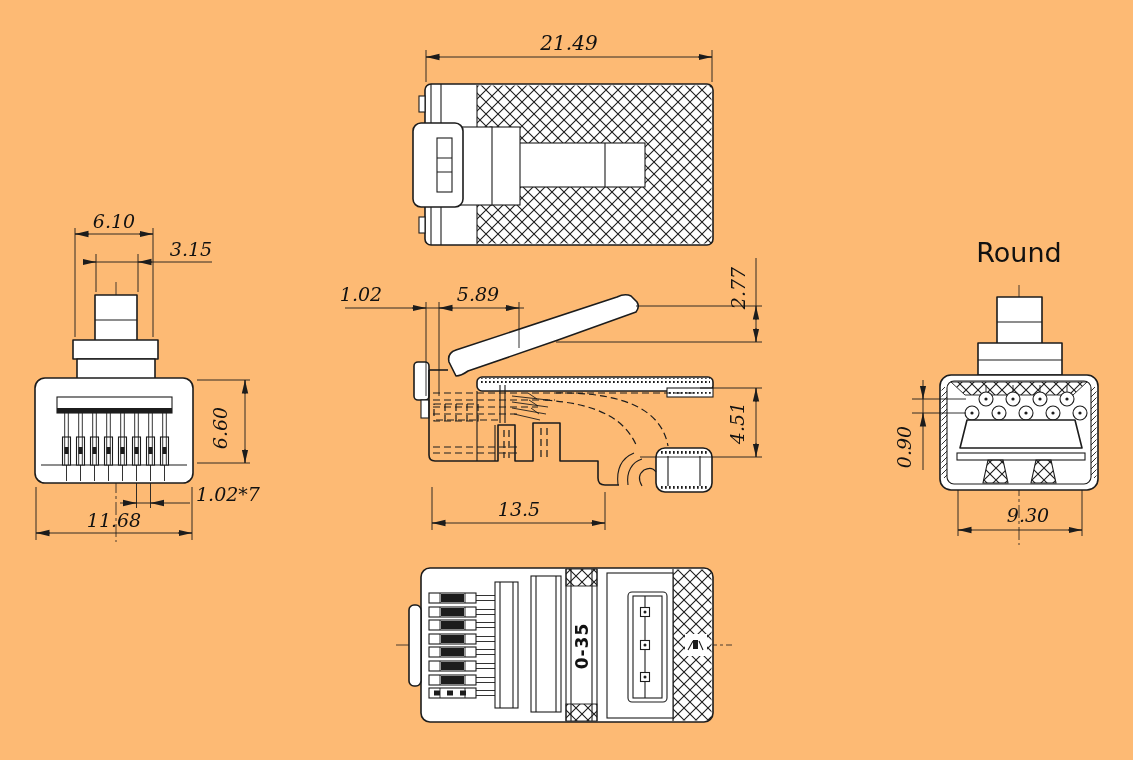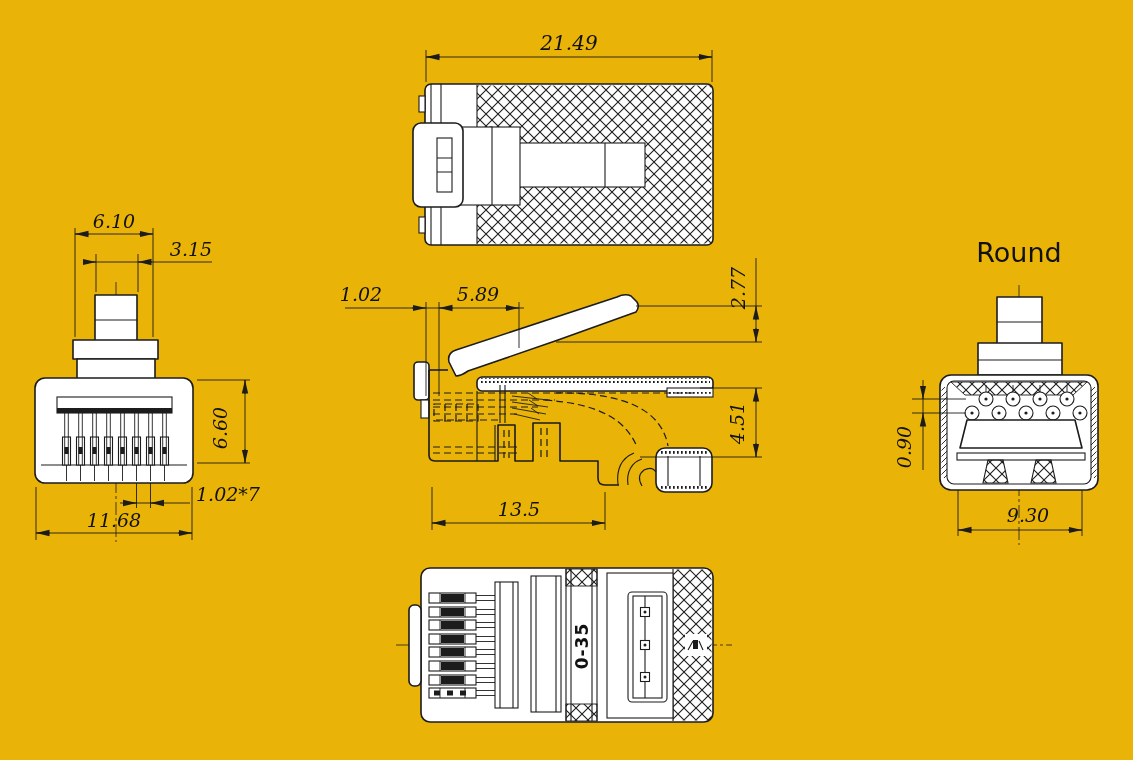--- a/index.html
+++ b/index.html
@@ -1,16 +1,16 @@
 <!DOCTYPE html>
 <html><head>
 <meta charset="utf-8">
 <style>
   html,body{margin:0;padding:0;background:#fff;}
-  .stage{width:1133px;height:760px;position:relative;background:#eab308;overflow:hidden;}
+  .stage{width:1133px;height:760px;position:relative;background:#fdba74;overflow:hidden;}
   svg{display:block;}
   .ol{fill:none;stroke:#1c1c1c;stroke-width:1.6;stroke-linejoin:round;}
   .olw{fill:#fff;stroke:#1c1c1c;stroke-width:1.6;stroke-linejoin:round;}
   .in{fill:none;stroke:#1c1c1c;stroke-width:1.1;}
   .inw{fill:#fff;stroke:#1c1c1c;stroke-width:1.1;}
   .thin{fill:none;stroke:#1c1c1c;stroke-width:0.9;}
   .dash{fill:none;stroke:#1c1c1c;stroke-width:1.2;stroke-dasharray:7 4;}
   .chain{fill:none;stroke:#1c1c1c;stroke-width:0.8;stroke-dasharray:13 3 3 3;}
   .blk{fill:#1c1c1c;stroke:none;}
   .dim{font-family:"DejaVu Serif","Liberation Serif",serif;font-style:italic;font-size:19px;fill:#111;text-anchor:middle;}

